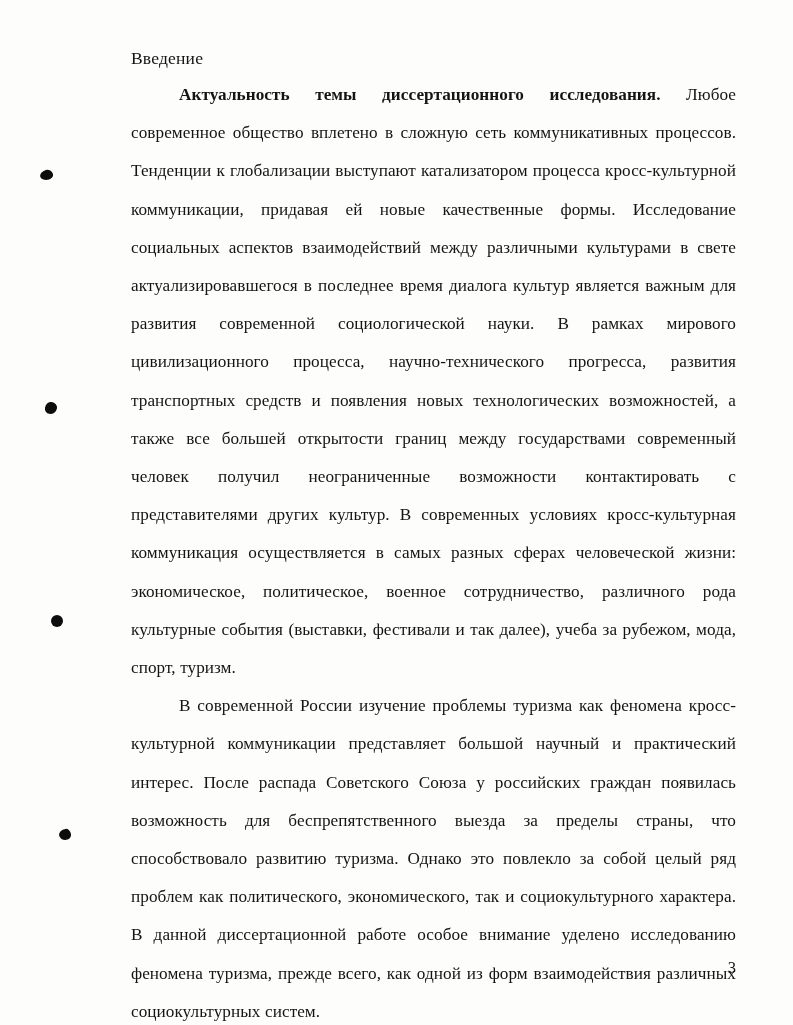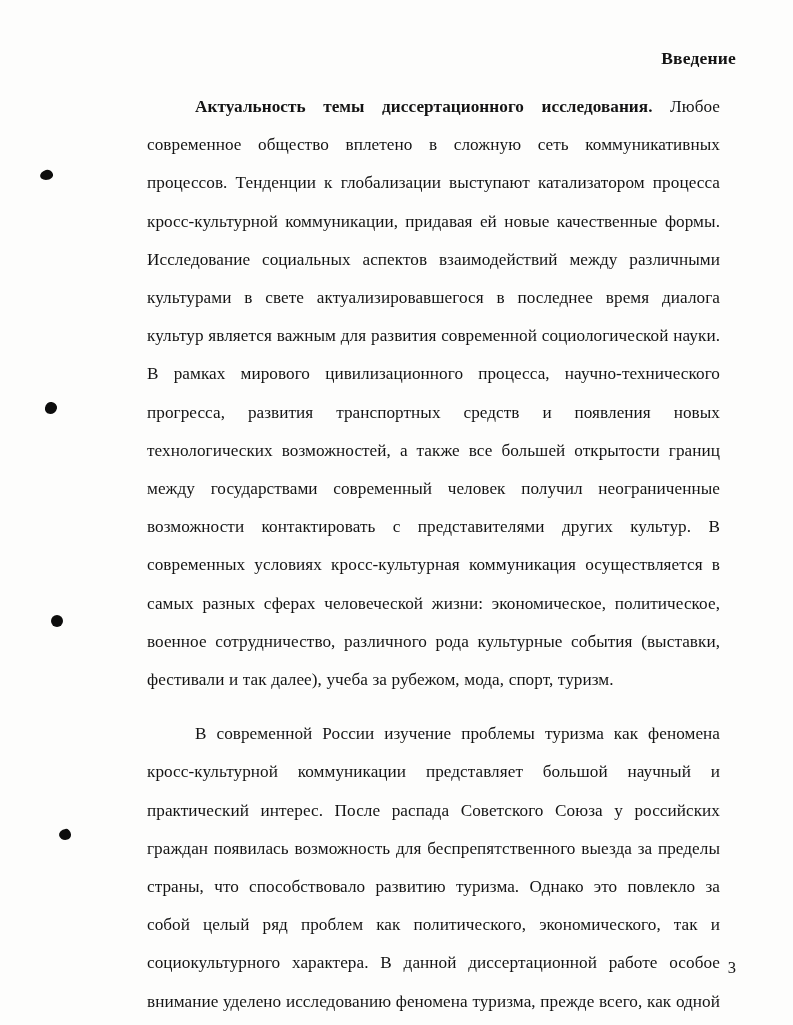--- a/index.html
+++ b/index.html
@@ -30,29 +30,29 @@
 
   .content {
     position: absolute;
     left: 131px;
     top: 44px;
     width: 605px;
   }
 
   .doc-heading {
     font-size: 17.5px;
-    font-weight: bold;
-    text-align: right;
+    font-weight: normal;
+    text-align: left;
     letter-spacing: 0.2px;
     margin: 0 0 4px 0;
     line-height: 28px;
   }
 
   p.para {
-    margin: 16px;
+    margin: 0;
     font-size: 17.2px;
     line-height: 38.2px;
     text-align: justify;
     text-justify: inter-word;
     text-indent: 48px;
     letter-spacing: 0.05px;
     word-spacing: 0.2px;
     hyphens: none;
   }
 

